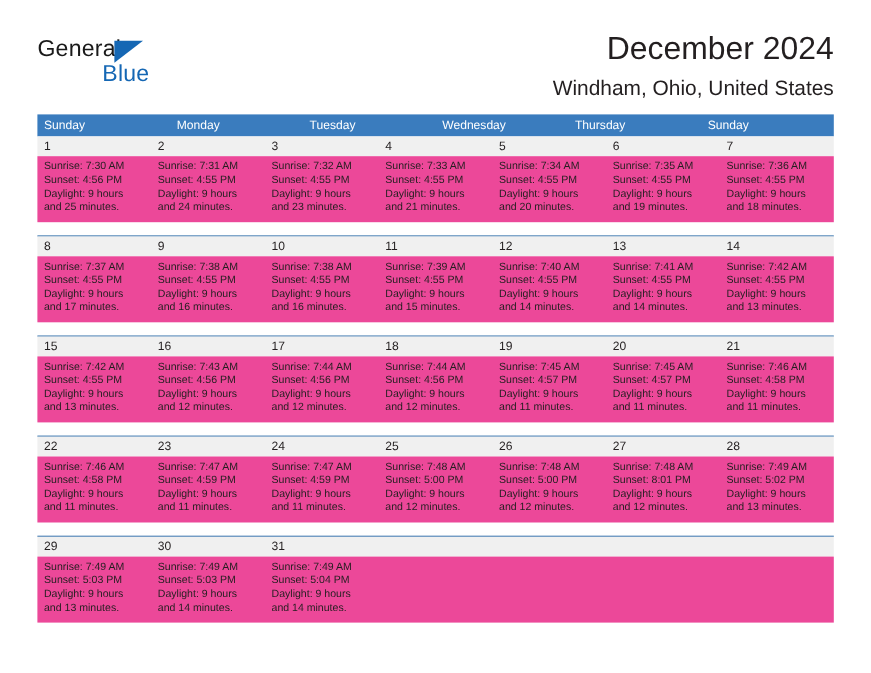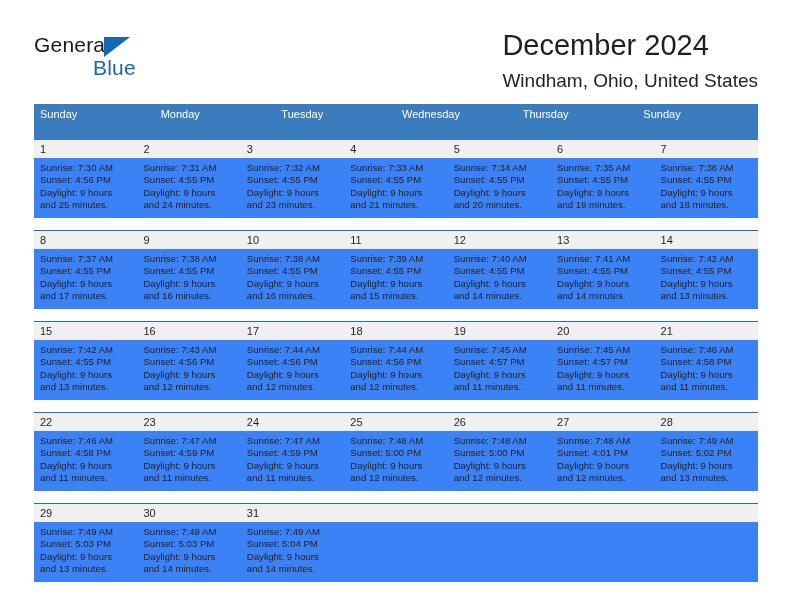--- a/index.html
+++ b/index.html
@@ -63,20 +63,21 @@
     font-size: 21px;
     color: #1567b4;
     letter-spacing: 0.2px;
     font-family: "Liberation Sans", sans-serif;
   }
 
   .title-block {
     position: absolute;
     right: 34px;
     top: 28px;
+    text-align: right;
   }
   .cal-title {
     font-size: 29px;
     font-weight: normal;
     color: #231f20;
     line-height: 34px;
     white-space: nowrap;
   }
   .cal-subtitle {
     font-size: 19px;
@@ -91,21 +92,21 @@
     position: absolute;
     left: 34px;
     top: 104px;
     width: 724px;
   }
 
   .weekday-row {
     display: flex;
     width: 100%;
     background: #3a7cbe;
-    height: 36px;
+    height: 20px;
   }
   .weekday {
     flex: 1 1 0;
     color: #ffffff;
     font-size: 11px;
     line-height: 20px;
     padding-left: 6px;
     box-sizing: border-box;
     white-space: nowrap;
     overflow: hidden;
@@ -134,21 +135,21 @@
     font-size: 11px;
     line-height: 18px;
     padding-left: 6px;
     box-sizing: border-box;
     color: #231f20;
   }
 
   .detail-row {
     display: flex;
     width: 100%;
-    background: #3b82f6;
+    background: #ec4899;
     height: 60px;
   }
   .detail {
     flex: 1 1 0;
     padding: 4px 6px 0 6px;
     box-sizing: border-box;
     font-size: 9.6px;
     line-height: 12.4px;
     color: #231f20;
   }
@@ -393,21 +394,21 @@
               <div>and 12 minutes.</div>
             </div>
             <div class="detail">
               <div>Sunrise: 7:48 AM</div>
               <div>Sunset: 5:00 PM</div>
               <div>Daylight: 9 hours</div>
               <div>and 12 minutes.</div>
             </div>
             <div class="detail">
               <div>Sunrise: 7:48 AM</div>
-              <div>Sunset: 4:01 PM</div>
+              <div>Sunset: 8:01 PM</div>
               <div>Daylight: 9 hours</div>
               <div>and 12 minutes.</div>
             </div>
             <div class="detail">
               <div>Sunrise: 7:49 AM</div>
               <div>Sunset: 5:02 PM</div>
               <div>Daylight: 9 hours</div>
               <div>and 13 minutes.</div>
             </div>
           </div>

